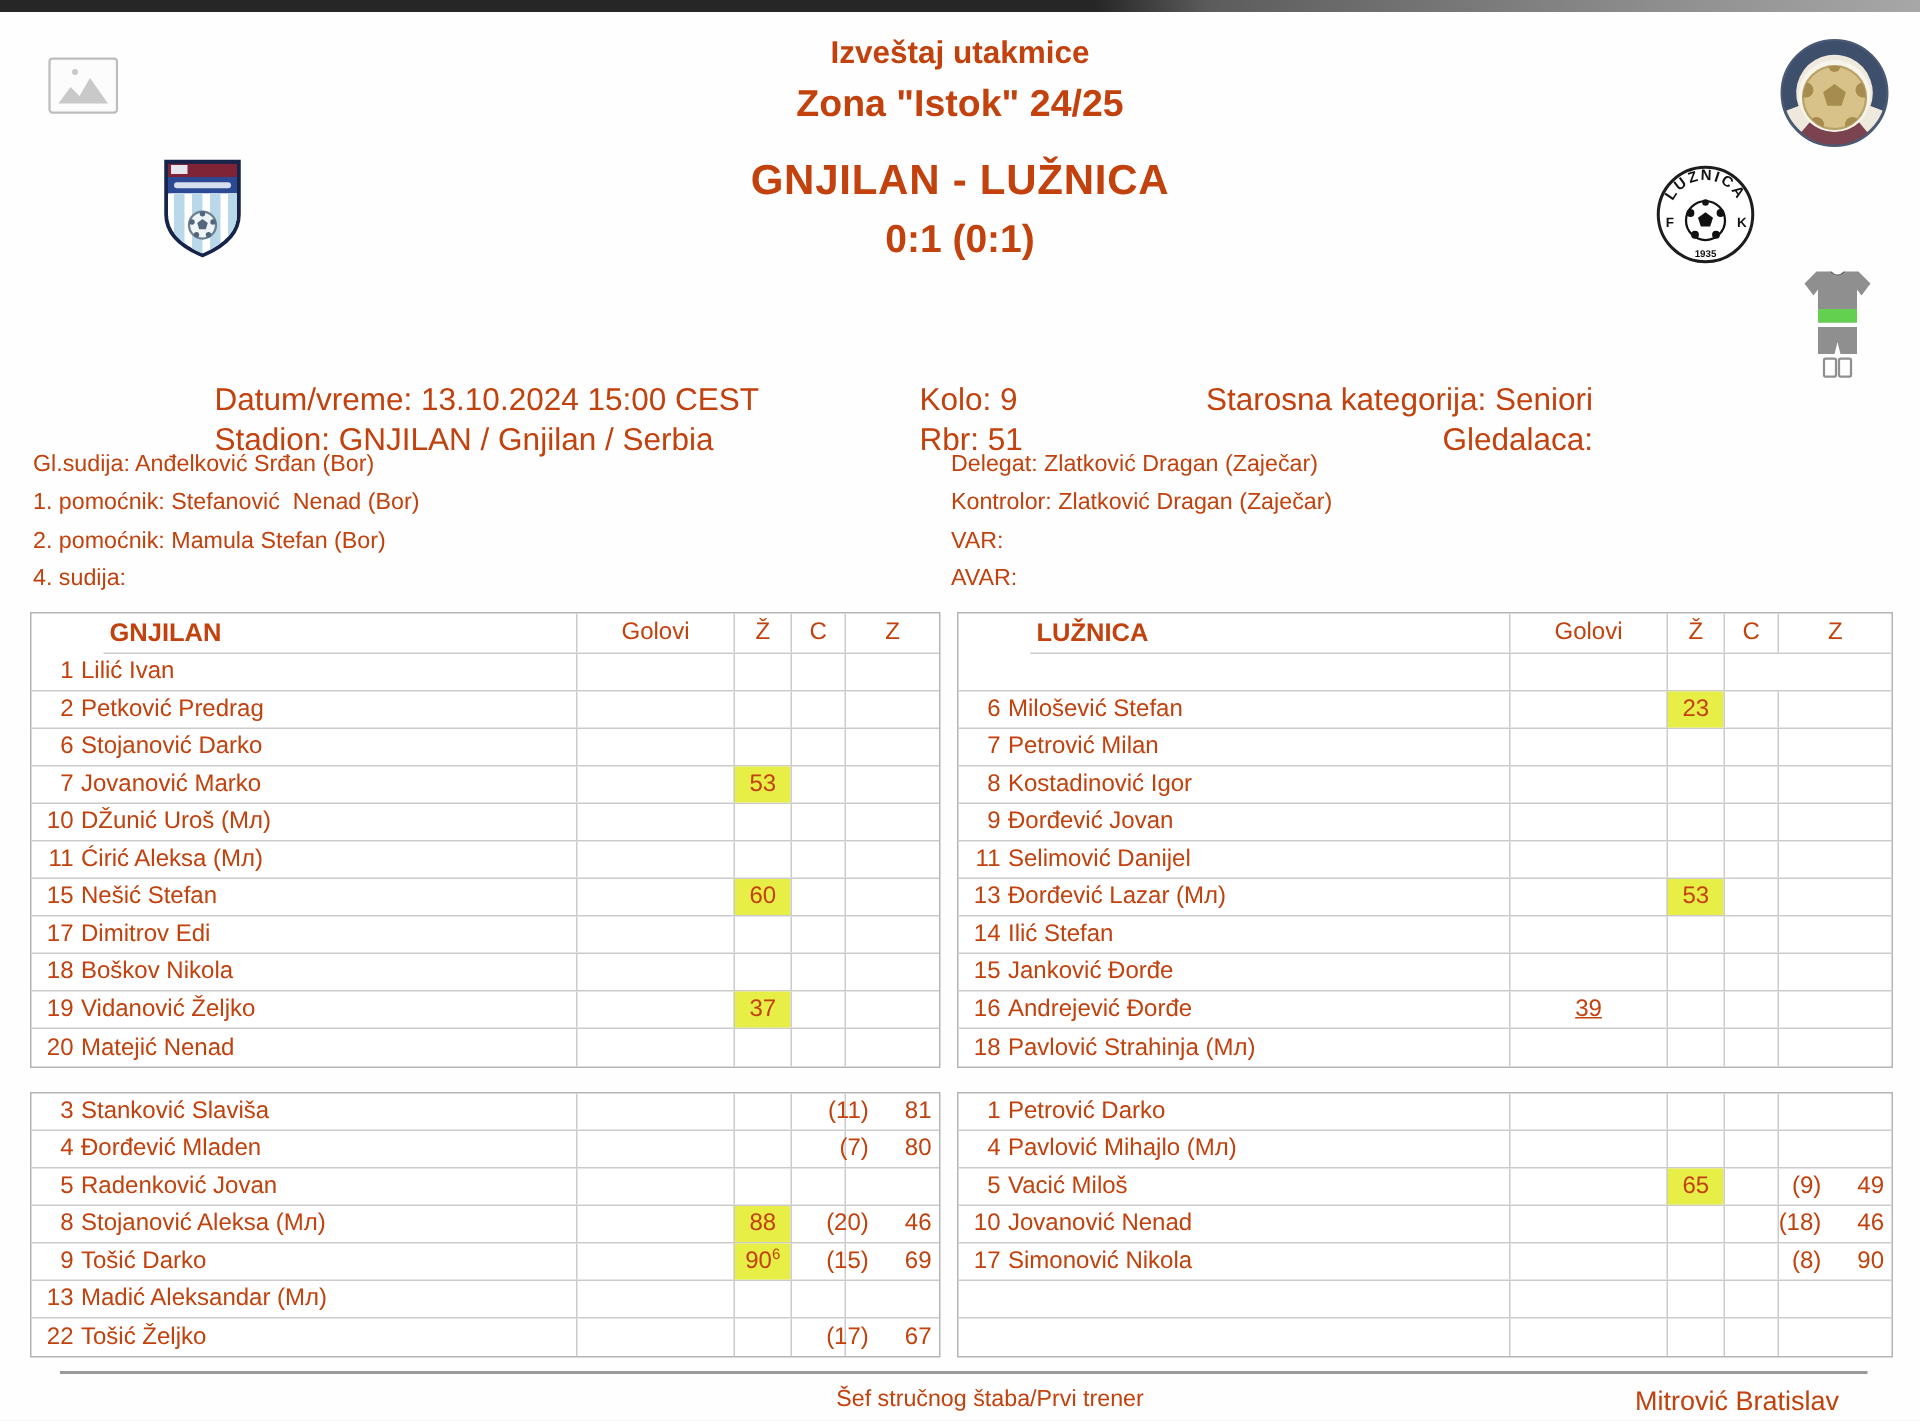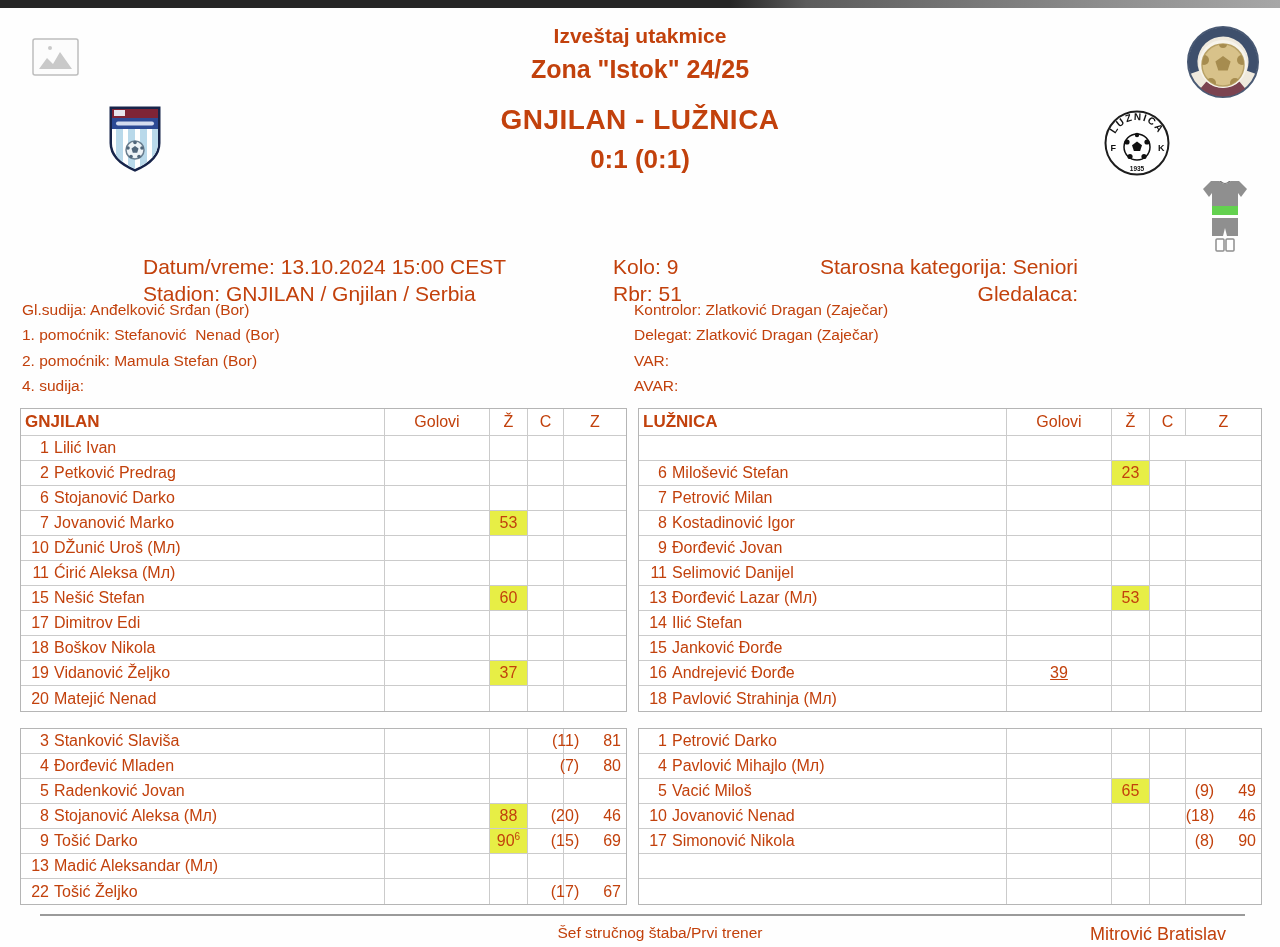--- a/index.html
+++ b/index.html
@@ -18,21 +18,21 @@
   .infoblock{position:absolute;top:206px;font-size:21px;line-height:26.5px;margin-top:48px;}
   .infoblock .line{white-space:pre;}
   .officials{position:absolute;top:297px;font-size:15.5px;line-height:25.4px;}
   .officials .line{white-space:pre;}
   .right-align{text-align:right;}
   
   .ptable{position:absolute;border:1px solid #b5b5b5;background:#fff;font-size:16px;box-sizing:border-box;}
   .ptable.home{--cols:1fr 105px 38px 36px 63px;width:607px;left:20px;}
   .ptable.away{--cols:1fr 105px 38px 36px 76px;width:624px;left:638px;}
   .thead,.trow{display:grid;grid-template-columns:var(--cols);align-items:center;box-sizing:border-box;}
-  .thead{height:27px;border-bottom:1px solid #cbcbcb;}
+  .thead{height:27px;border-bottom:1px solid #cbcbcb;margin-left:48px;}
   .trow{height:25px;border-bottom:1px solid #cbcbcb;}
   .ptable > :last-child{border-bottom:none;}
   .thead span,.cell{height:100%;display:flex;align-items:center;box-sizing:border-box;}
   .thead span:nth-child(n+2),.cell:nth-child(n+2){border-left:1px solid #cbcbcb;justify-content:center;}
   .teamname{font-weight:bold;font-size:17px;padding-left:4px;}
   .cell.name{padding-left:0;}
   .num{display:inline-block;min-width:28px;text-align:right;margin-right:5px;flex:0 0 28px;justify-content:flex-end;}
   .pname{white-space:pre;}
   .cell.yc.on{background:#e7ee45;}
   .cell.yc sup{font-size:10px;line-height:0;vertical-align:super;margin-top:-6px;}
@@ -136,34 +136,34 @@
   </svg>
 
   <div class="infoblock" style="left:143px">
     <div class="line">Datum/vreme: 13.10.2024 15:00 CEST</div>
     <div class="line">Stadion: GNJILAN / Gnjilan / Serbia</div>
   </div>
   <div class="infoblock" style="left:613px">
     <div class="line">Kolo: 9</div>
     <div class="line">Rbr: 51</div>
   </div>
-  <div class="infoblock right-align" style="left:798px;width:280px">
+  <div class="infoblock right-align" style="left:782px;width:280px">
     <div class="line">Starosna kategorija: Seniori</div>
     <div class="line">Gledalaca:</div>
   </div>
 
   <div class="officials" style="left:22px">
     <div class="line">Gl.sudija: Anđelković Srđan (Bor)</div>
     <div class="line">1. pomoćnik: Stefanović  Nenad (Bor)</div>
     <div class="line">2. pomoćnik: Mamula Stefan (Bor)</div>
     <div class="line">4. sudija:</div>
   </div>
   <div class="officials" style="left:634px">
+    <div class="line">Delegat: Zlatković Dragan (Zaječar)</div>
     <div class="line">Kontrolor: Zlatković Dragan (Zaječar)</div>
-    <div class="line">Delegat: Zlatković Dragan (Zaječar)</div>
     <div class="line">VAR:</div>
     <div class="line">AVAR:</div>
   </div>
 
   <div class="ptable home" style="top:408px">
     <div class="thead">
       <span class="teamname">GNJILAN</span>
       <span>Golovi</span>
       <span>Ž</span>
       <span>C</span>

